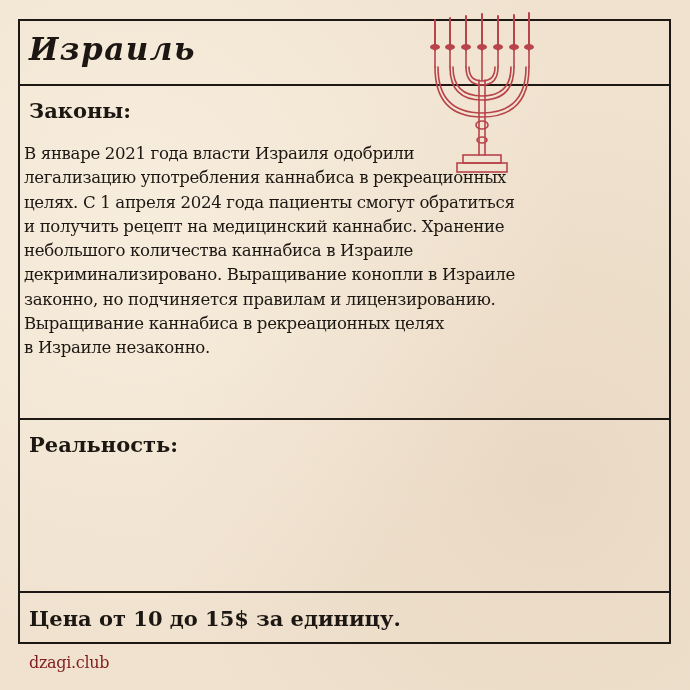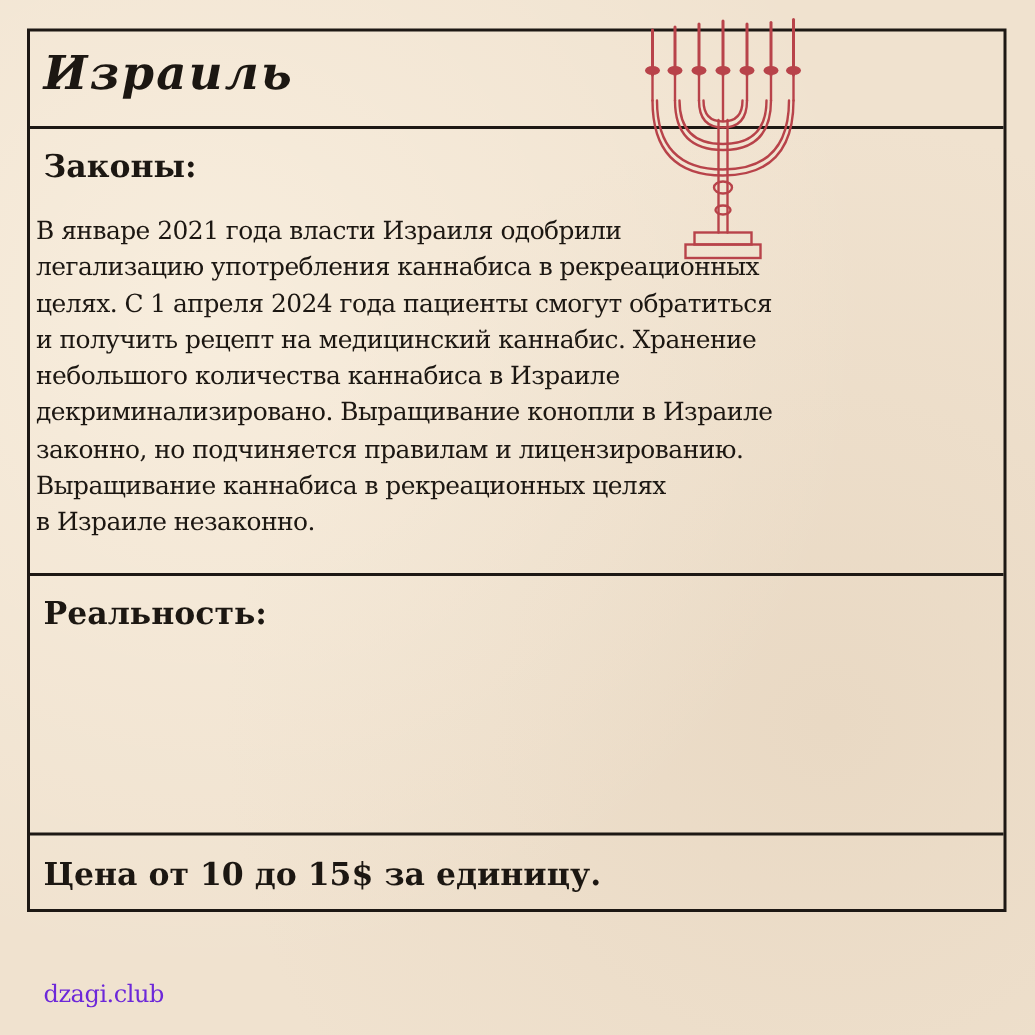--- a/index.html
+++ b/index.html
@@ -18,32 +18,32 @@
   }
   .row { border-top:2px solid #1d1814; position:relative; }
   .row:first-child { border-top:none; }
   .title-row { height:63px; }
   .title {
     position:absolute; left:9px; top:10px;
     font-family:"DejaVu Serif", serif; font-weight:bold;
     font-size:31px; letter-spacing:1.5px;font-style:italic;
   }
   .laws { height:296px; }
-  .reality { height:171px; }
+  .reality { height:171px;margin-top:36px; }
   .price { height:49px; }
   .label { position:absolute; left:9px; top:12px; font-size:21px;font-weight:bold; }
   .body-text {
     position:absolute; left:4px; font-size:16.6px; line-height:24.3px;
     white-space:pre-line; letter-spacing:-0.35px;
   }
   .laws .body-text { top:56px; }
   .reality .body-text { top:59px; }
   .price .label { top:13px; }
   .menorah { position:absolute; left:425px; top:5px; width:115px; height:170px; }
-  .footer { position:absolute; left:29px; top:653px; font-size:16px; color:#6d28d9; letter-spacing:-0.3px;text-align:center; }
+  .footer { position:absolute; left:29px; top:653px; font-size:16px; color:#7f1d1d; letter-spacing:-0.3px;text-align:center; }
 </style>
 </head>
 <body>
 
 <div class="card">
   <div class="row title-row">
     <div class="title">Израиль</div>
   </div>
   <div class="row laws">
     <div class="label">Законы:</div>

